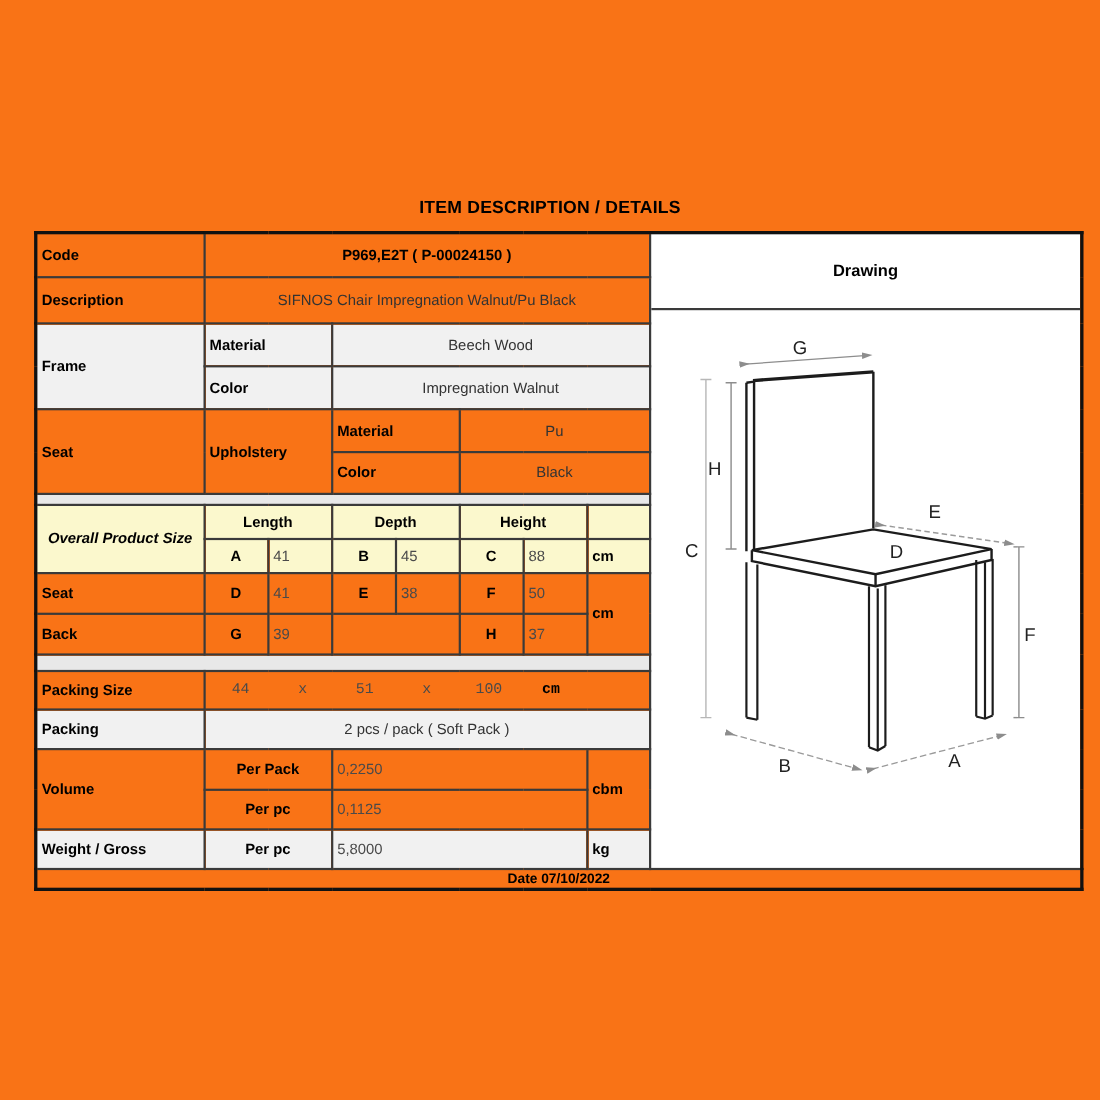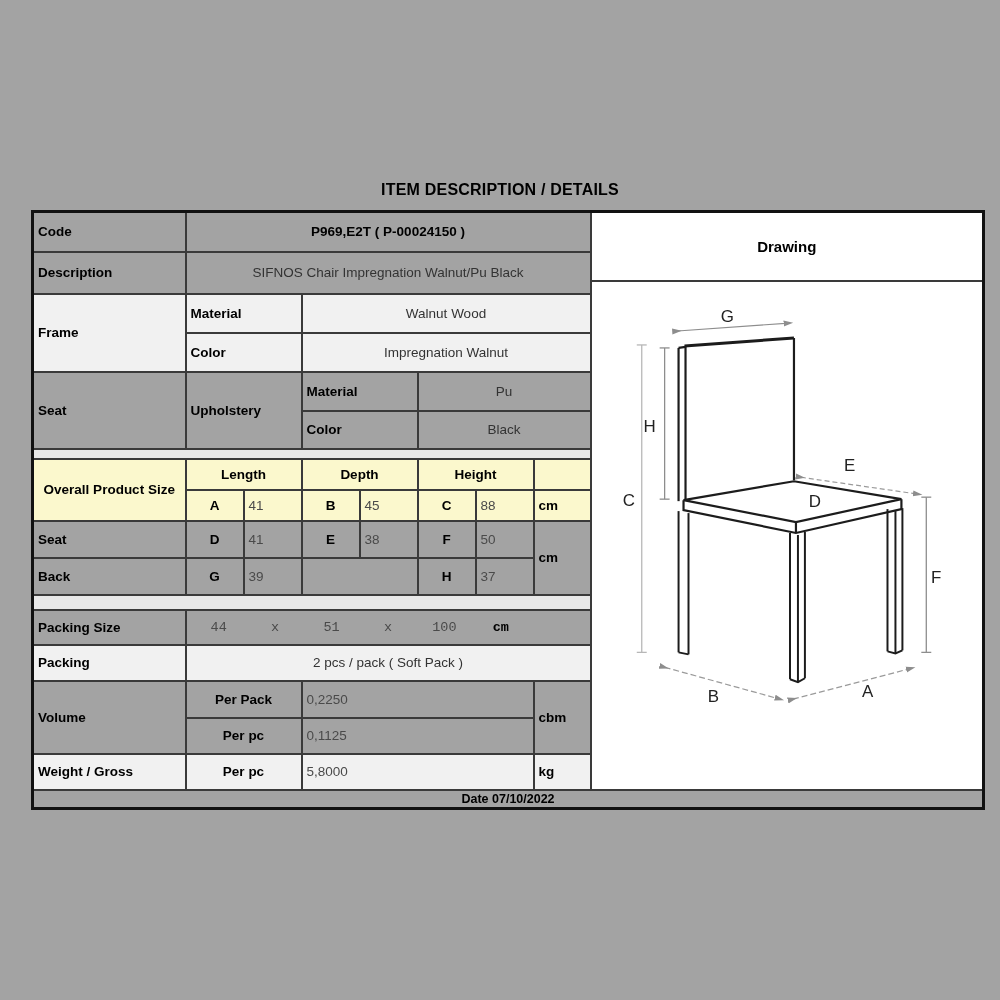--- a/index.html
+++ b/index.html
@@ -1,35 +1,35 @@
 <!DOCTYPE html>
 <html><head>
 <meta charset="utf-8">
 <style>
   * { margin:0; padding:0; box-sizing:border-box; }
   html,body { background:#fff; }
   body { font-family:"Liberation Sans", sans-serif; color:#000; }
-  #page { position:relative; width:1000px; height:1000px; background:#a3a3a3; overflow:hidden; }
+  #page { position:relative; width:1000px; height:1000px; background:#f97316; overflow:hidden; }
 
   .title { position:absolute; top:181px; left:0; width:1000px; text-align:center;
            font-size:16px; font-weight:bold; letter-spacing:.2px; }
 
   table.spec { position:absolute; left:31px; top:210px; width:951px;
                border-collapse:collapse; table-layout:fixed;
                border:3px solid #111; font-size:13.5px; }
   table.spec td { border:2px solid #3a3a3a; vertical-align:middle; padding:0 4px;
                   overflow:hidden; }
 
   td.lbl   { font-weight:bold; text-align:left; padding-left:6px; }
   td.val   { text-align:center; color:#333; font-weight:normal;margin-left:20px; }
   td.bold  { font-weight:bold; color:#000; }
   td.key   { font-weight:bold; text-align:center; }
   td.num   { text-align:left; color:#4a4a4a; }
   td.unit  { font-weight:bold; text-align:left; padding-left:5px; }
-  td.center{ text-align:center; padding-left:0; }
+  td.center{ text-align:center; padding-left:0;font-style:italic; }
   .gray    { background:#f1f1f1; }
   .yellow  { background:#fbf8cd; }
   td.spacer{ background:#e8e8e8; padding:0; }
   td.date-cell { font-weight:bold; font-size:12.5px; text-align:center; }
 
   .packrow { display:grid; grid-template-columns:repeat(7,1fr); align-items:center;font-family:Liberation Mono, monospace; }
   .packrow span { text-align:center; color:#4a4a4a; }
   .packrow .u { font-weight:bold; color:#000; }
 
   .drawing-cell { padding:0 !important; vertical-align:top !important; background:#fff; }
@@ -145,21 +145,21 @@
     </tr>
 
     <tr style="height:42px">
       <td class="lbl">Description</td>
       <td colspan="7" class="val">SIFNOS Chair Impregnation Walnut/Pu Black</td>
     </tr>
 
     <tr style="height:39px">
       <td rowspan="2" class="lbl gray">Frame</td>
       <td colspan="2" class="lbl gray">Material</td>
-      <td colspan="5" class="val gray">Walnut Wood</td>
+      <td colspan="5" class="val gray">Beech Wood</td>
     </tr>
     <tr style="height:39px">
       <td colspan="2" class="lbl gray">Color</td>
       <td colspan="5" class="val gray">Impregnation Walnut</td>
     </tr>
 
     <tr style="height:39px">
       <td rowspan="2" class="lbl">Seat</td>
       <td rowspan="2" colspan="2" class="lbl">Upholstery</td>
       <td colspan="2" class="lbl">Material</td>

